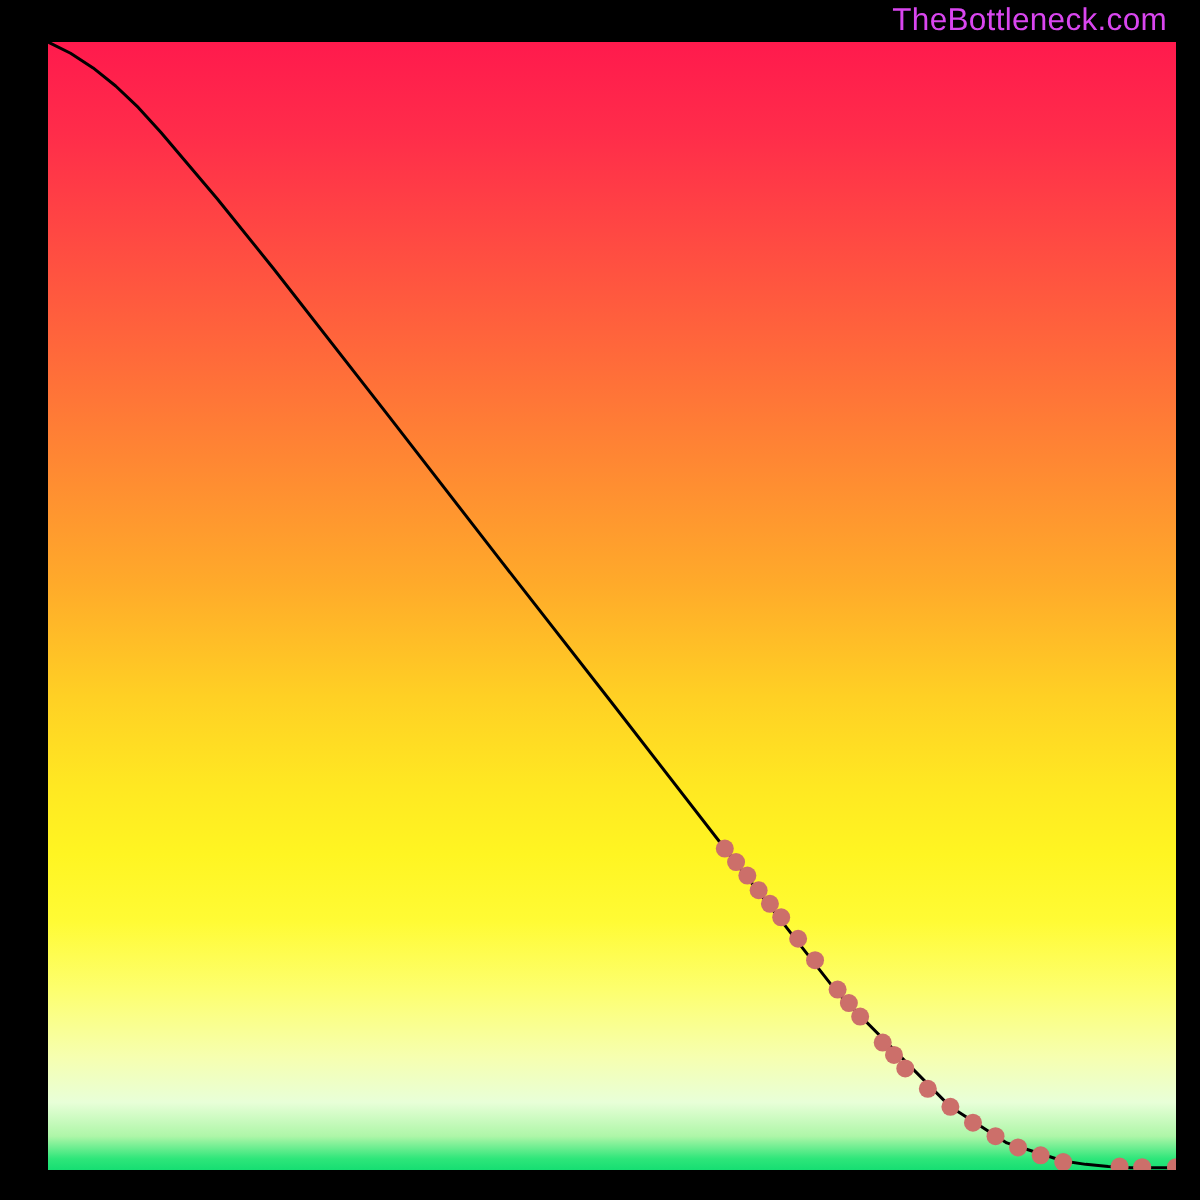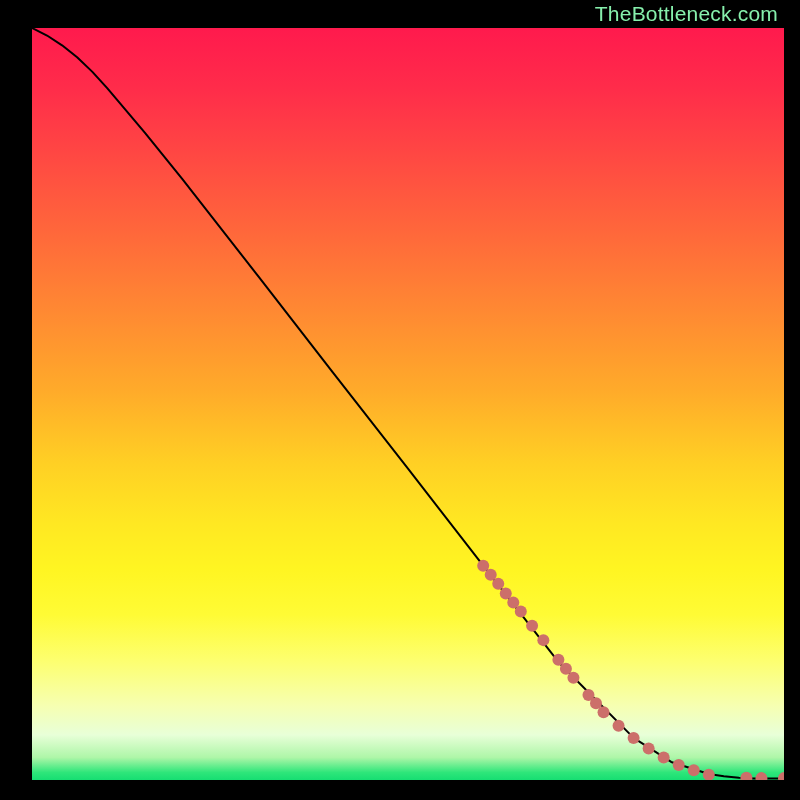--- a/index.html
+++ b/index.html
@@ -15,21 +15,21 @@
     position: relative;
     width: 800px;
     height: 800px;
   }
   .watermark {
     position: absolute;
     top: 2px;
     right: 22px;
     font-size: 21px;
     font-weight: 500;
-    color: #86efac;
+    color: #d946ef;
     letter-spacing: 0.2px;
     z-index: 10;
     text-align: right;
   }
   .plot-area {
     position: absolute;
     left: 32px;
     top: 28px;
     width: 752px;
     height: 752px;

